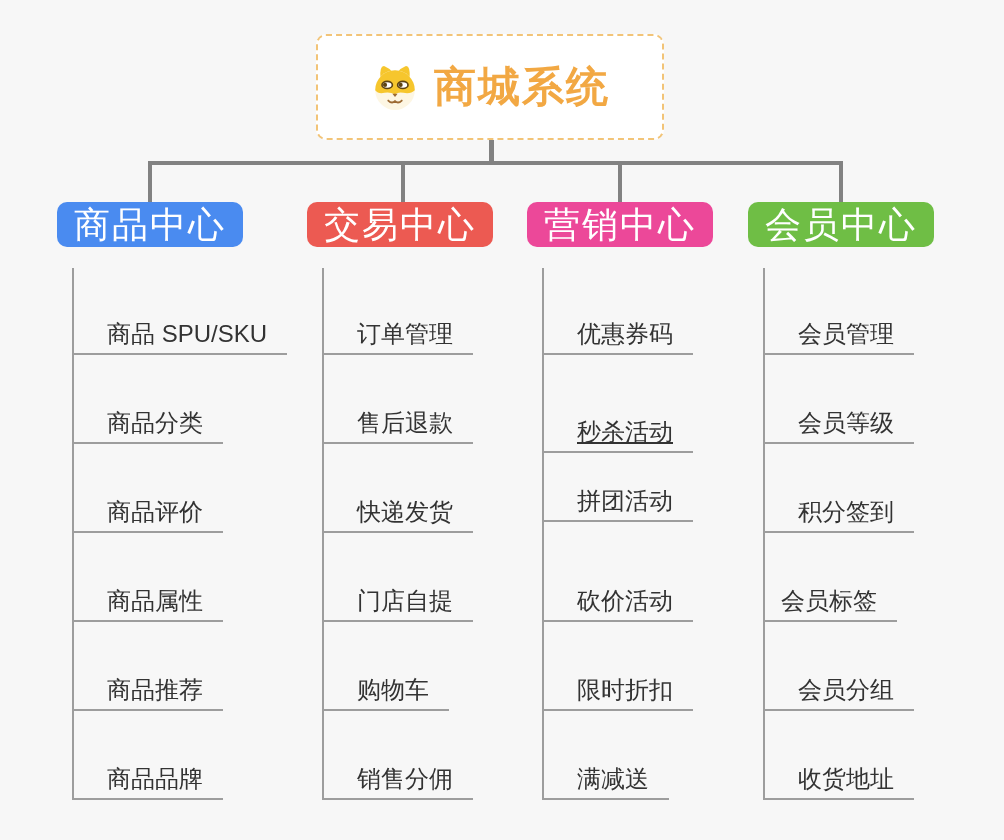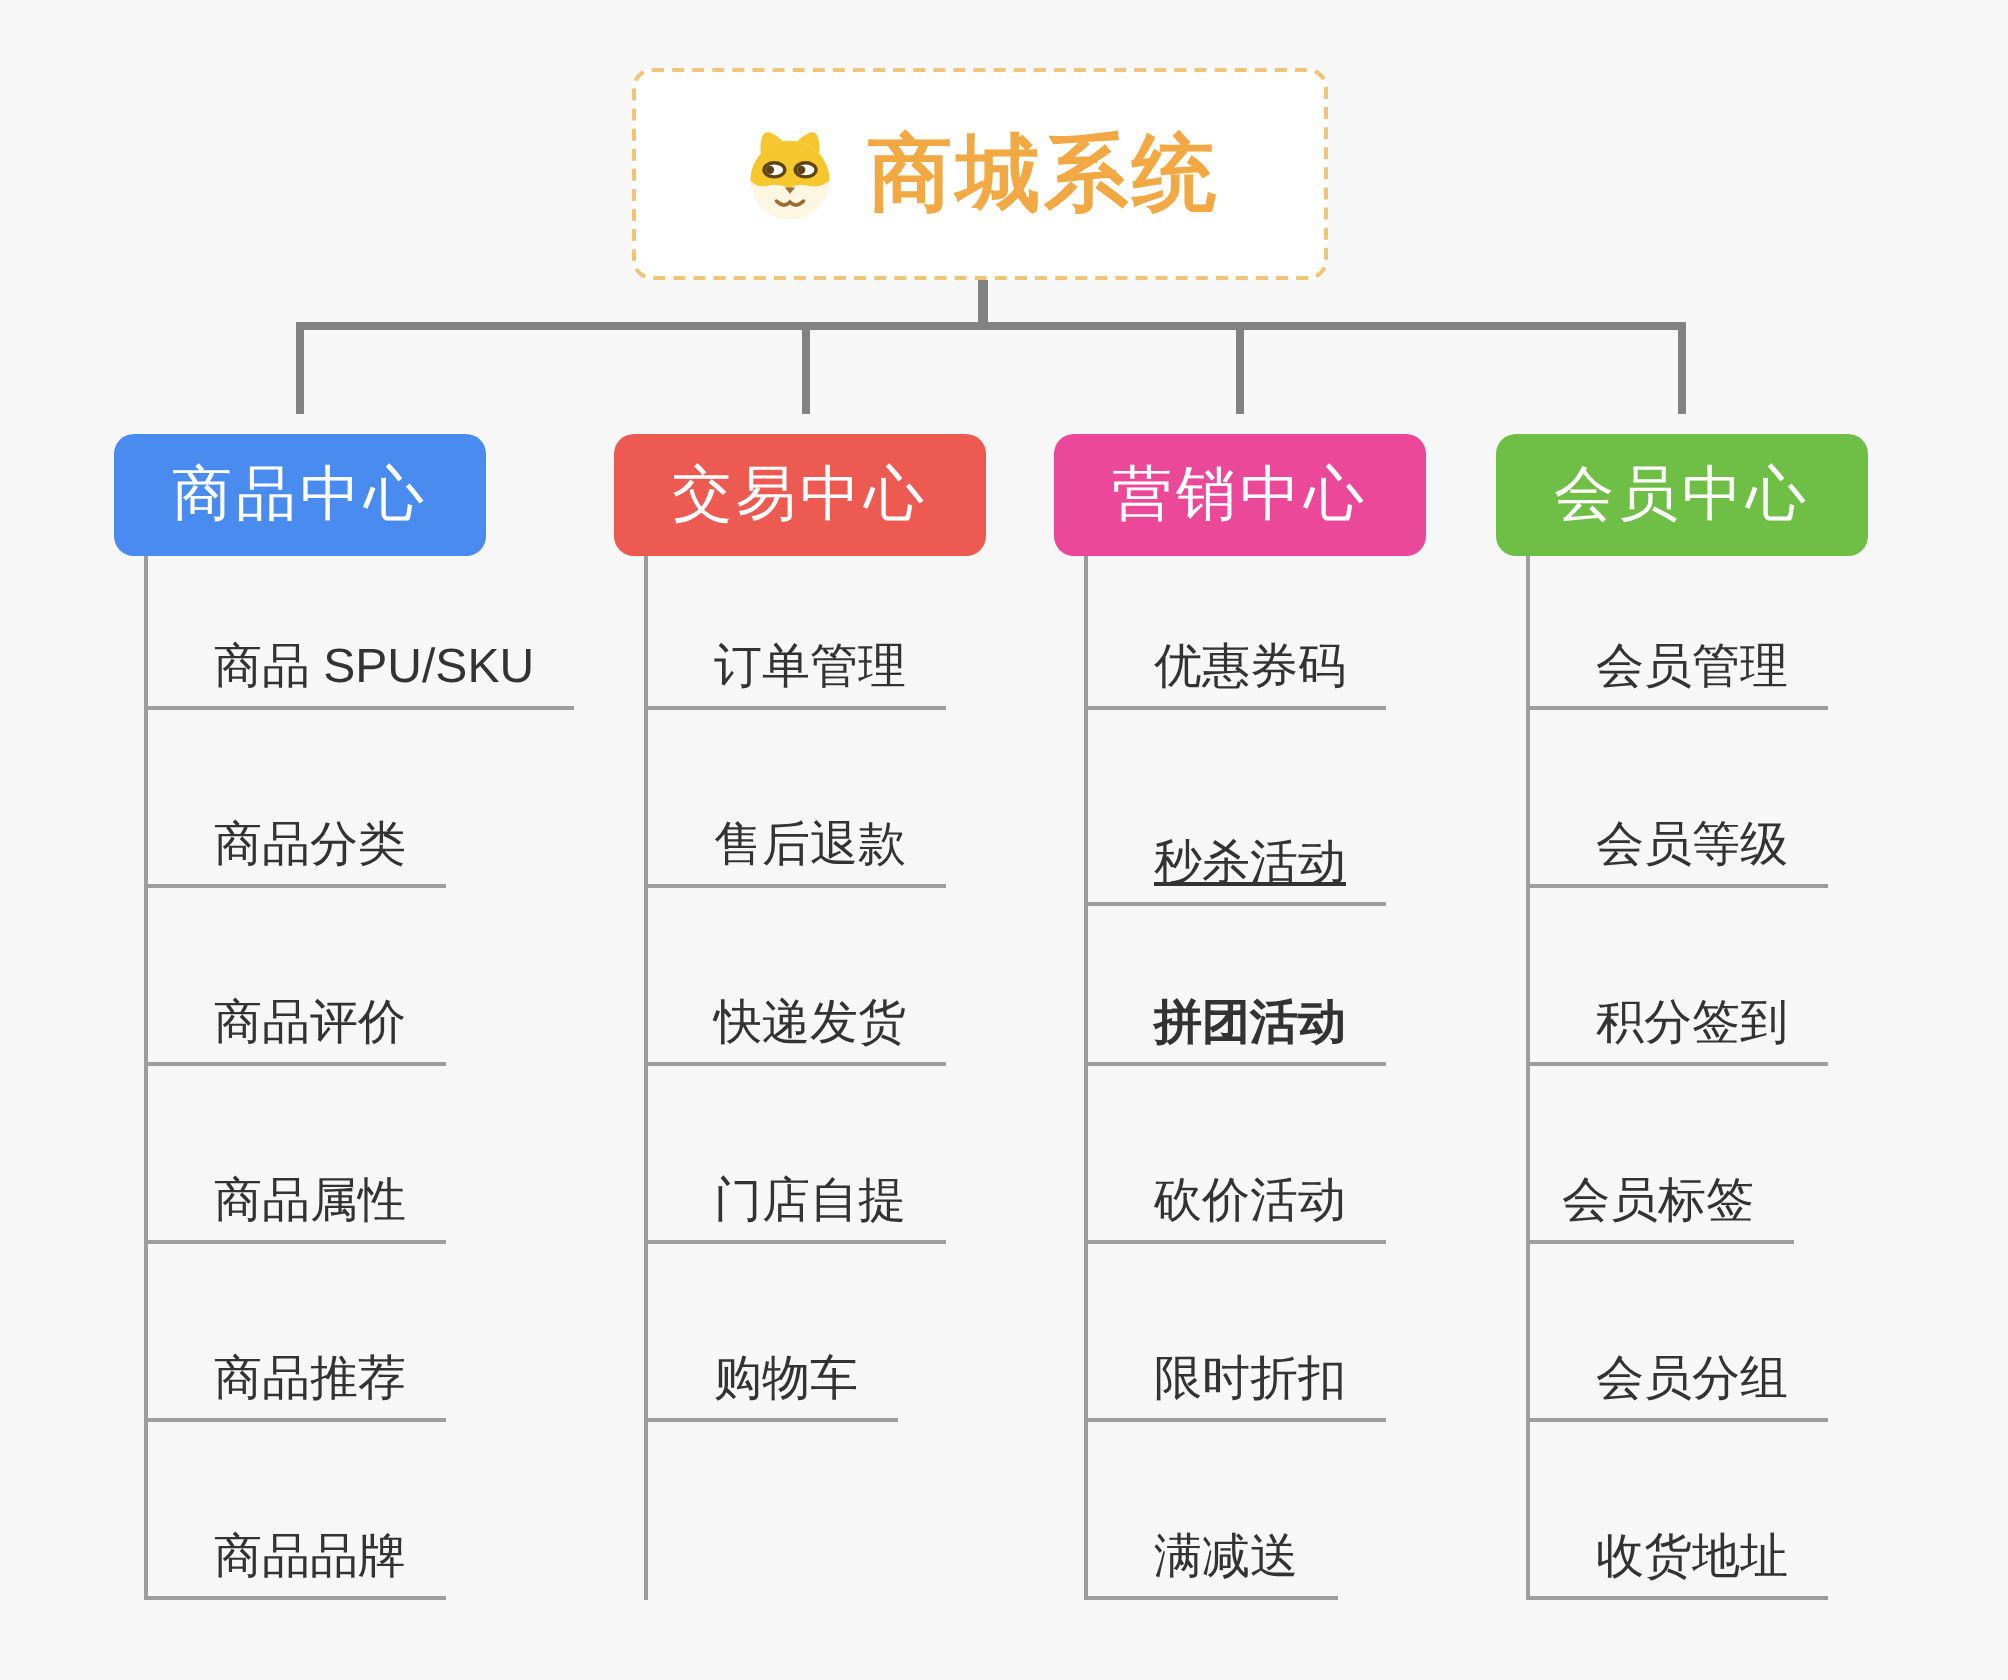--- a/index.html
+++ b/index.html
@@ -25,24 +25,24 @@
     text-align:center;
   }
   .root-node .title{
     font-size:42px;font-weight:700;color:#f2a843;letter-spacing:2px;
     line-height:1;
   }
   .root-node .logo{width:50px;height:50px;flex:0 0 auto;display:block;}
 
   
   .branch-node{
-    position:absolute;top:217px;width:186px;height:61px;
+    position:absolute;top:202px;width:186px;height:45px;
     border-radius:10px;
     display:flex;align-items:center;justify-content:center;
-    color:#ffffff;font-size:30px;letter-spacing:2px;
+    color:#ffffff;font-size:36px;letter-spacing:2px;
     line-height:1;
   }
 
   
   .leaf{
     position:absolute;height:42px;box-sizing:border-box;
     border-bottom:2px solid #9d9d9d;
     padding:0 20px 7px 35px;
     display:flex;align-items:flex-end;
     font-size:24px;color:#333333;white-space:nowrap;
@@ -100,24 +100,25 @@
   <div class="leaf" style="left:72px;top:491px;">商品评价</div>
   <div class="leaf" style="left:72px;top:580px;">商品属性</div>
   <div class="leaf" style="left:72px;top:669px;">商品推荐</div>
   <div class="leaf" style="left:322px;top:313px;">订单管理</div>
 
   <div class="leaf" style="left:72px;top:758px;">商品品牌</div>
   <div class="leaf" style="left:322px;top:402px;">售后退款</div>
   <div class="leaf" style="left:322px;top:491px;">快递发货</div>
   <div class="leaf" style="left:322px;top:580px;">门店自提</div>
   <div class="leaf" style="left:322px;top:669px;">购物车</div>
+  <div class="leaf" style="left:322px;top:758px;">销售分佣</div>
 
   <div class="leaf" style="left:542px;top:313px;">优惠券码</div>
   <div class="leaf" style="left:542px;top:411px;text-decoration:underline;">秒杀活动</div>
-  <div class="leaf" style="left:542px;top:491px;font-weight:bold;">拼团活动</div>
+  <div class="leaf" style="left:542px;top:480px;">拼团活动</div>
   <div class="leaf" style="left:542px;top:580px;">砍价活动</div>
   <div class="leaf" style="left:542px;top:669px;text-align:center;">限时折扣</div>
   <div class="leaf" style="left:542px;top:758px;">满减送</div>
 
   <div class="leaf" style="left:763px;top:313px;">会员管理</div>
   <div class="leaf" style="left:763px;top:402px;">会员等级</div>
   <div class="leaf" style="left:763px;top:491px;">积分签到</div>
   <div class="leaf" style="left:763px;top:580px;padding-left:18px;">会员标签</div>
   <div class="leaf" style="left:763px;top:669px;">会员分组</div>
   <div class="leaf" style="left:763px;top:758px;">收货地址</div>

